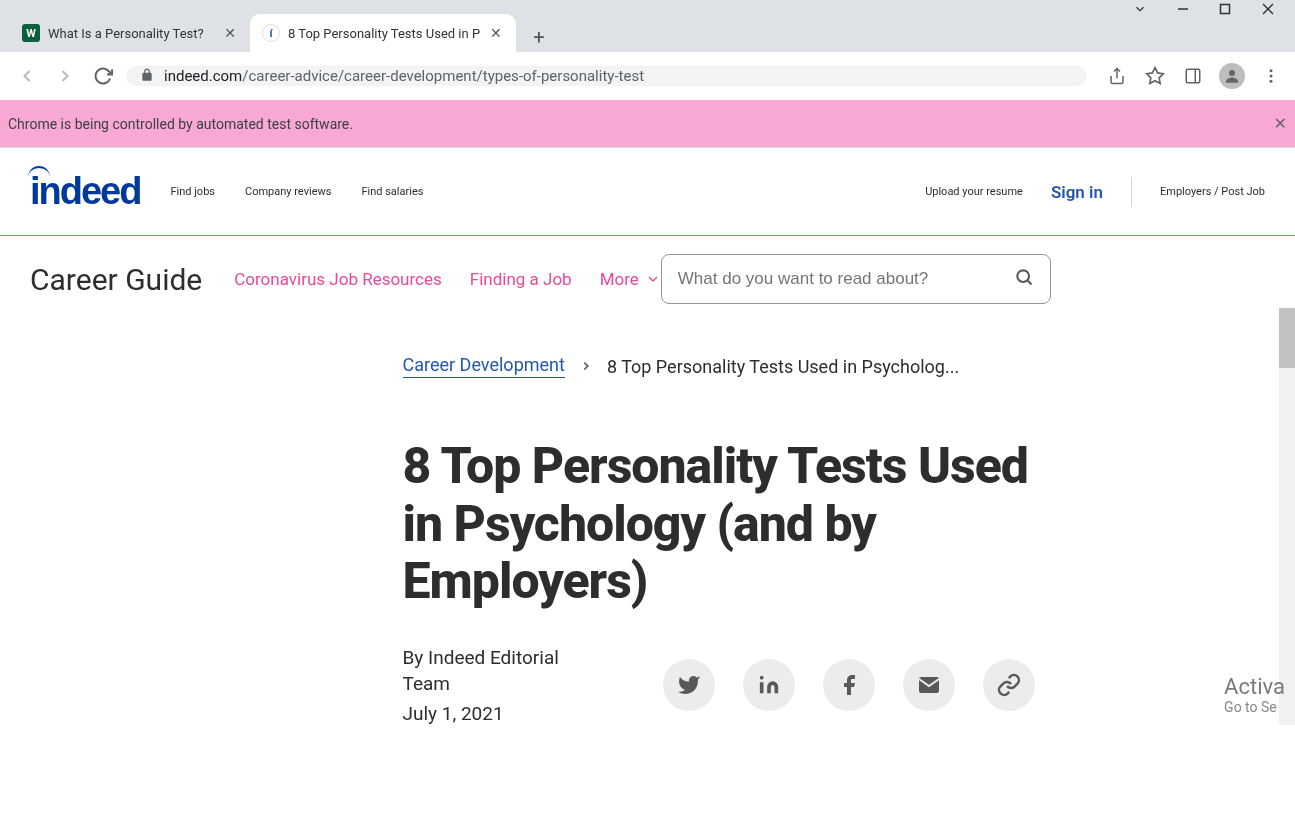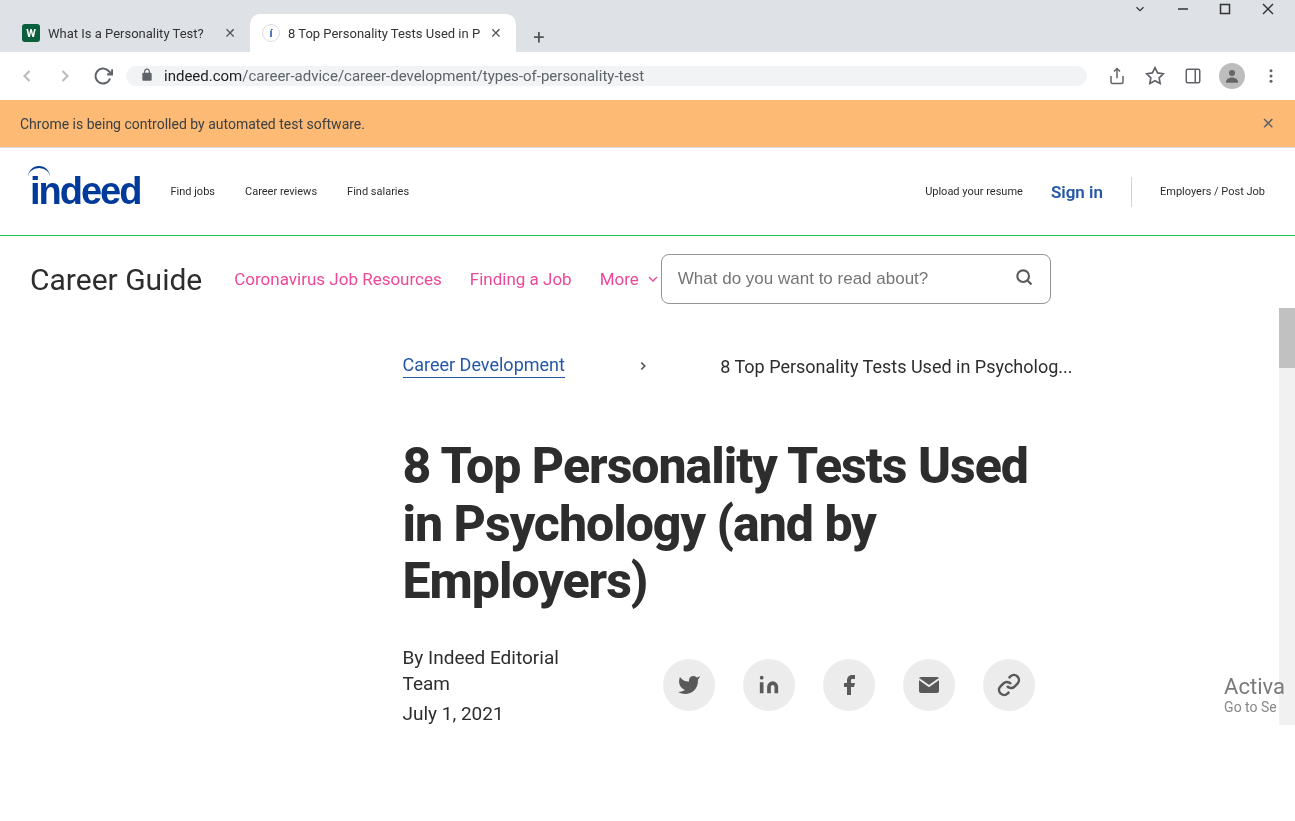--- a/index.html
+++ b/index.html
@@ -25,21 +25,21 @@
 .nav-btn.disabled { color: #bbb; }
 .address-bar { flex: 1; height: 20px; background: #f1f3f4; border-radius: 20px; display: flex; align-items: center; padding: 0 14px; gap: 10px; }
 .lock-icon { color: #5f6368; }
 .url-text { color: #202124; font-size: 15px; }
 .url-domain { color: #202124; }
 .url-path { color: #5f6368; }
 .chrome-right-icons { display: flex; align-items: center; gap: 14px; padding-left: 10px; }
 .chrome-icon { width: 24px; height: 24px; display: flex; align-items: center; justify-content: center; color: #5f6368; }
 .profile-circle { width: 26px; height: 26px; border-radius: 50%; background: #bdbdbd; display: flex; align-items: center; justify-content: center; }
 
-.info-bar { display: flex; align-items: center; justify-content: space-between; padding: 14px 20px; border-bottom: 1px solid #dadce0; background: #fdba74; }
+.info-bar { display: flex; align-items: center; justify-content: space-between; padding: 14px 8px; border-bottom: 1px solid #dadce0; background: #f9a8d4; }
 .info-text { color: #3c4043; font-size: 14px; }
 .info-close { color: #5f6368; cursor: pointer; }
 
 
 .page { background: #fff; position: relative; }
 .site-header { display: flex; align-items: center; justify-content: space-between; padding: 0 30px; height: 88px; border-bottom: 1px solid #22c55e; }
 .site-left { display: flex; align-items: center; gap: 30px; }
 .brand { font-family: Arial, sans-serif; font-size: 38px; font-weight: bold; color: #003a9b; letter-spacing: -2px; position: relative; }
 .brand-swoosh { position: absolute; top: -4px; left: -2px; width: 22px; height: 12px; border: 2.5px solid #003a9b; border-bottom: none; border-left: none; border-right: none; border-radius: 14px 14px 0 0; }
 .nav-link { color: #2d2d2d; font-size: 11px; cursor: pointer; }
@@ -49,21 +49,21 @@
 
 .subnav { display: flex; align-items: center; justify-content: flex-start; padding: 18px 30px 10px; }
 .subnav-left { display: flex; align-items: center; gap: 28px; }
 .cg-title { font-size: 30px; color: #2d2d2d; margin-right: 4px; }
 .subnav-link { color: #ec4899; font-size: 17px; cursor: pointer; display: flex; align-items: center; gap: 6px; }
 .search-box { width: 390px; height: 50px; border: 1px solid #949494; border-radius: 8px; display: flex; align-items: center; padding: 0 16px; gap: 12px; }
 .search-input { flex: 1; border: none; outline: none; font-size: 17px; color: #595959; background: transparent; }
 .search-icon { color: #595959; }
 
 .article-wrap { max-width: 850px; margin: 0 auto; padding: 40px 0 0 180px; }
-.breadcrumb { display: flex; align-items: center; gap: 14px; font-size: 18px; margin-bottom: 60px; justify-content: space-between; }
+.breadcrumb { display: flex; align-items: center; gap: 14px; font-size: 18px; margin-bottom: 60px; }
 .bc-link { color: #2557a7; border-bottom: 1.5px solid #2557a7; padding-bottom: 2px; }
 .bc-sep { color: #595959; }
 .bc-current { color: #2d2d2d; }
 
 .article-title { font-size: 50px; font-weight: 800; color: #2d2d2d; line-height: 1.15; margin-bottom: 34px; letter-spacing: -1px; }
 .byline-row { display: flex; align-items: center; gap: 60px; }
 .byline { max-width: 200px; }
 .author { font-size: 19px; font-weight: 400; color: #2d2d2d; line-height: 1.4; }
 .date { font-size: 19px; color: #2d2d2d; margin-top: 4px; }
 .share-icons { display: flex; gap: 28px; }
@@ -175,21 +175,21 @@
 </div>
 
 <div class="page">
   <div class="site-header">
     <div class="site-left">
       <div class="brand">
         <span class="brand-swoosh"></span>
         <span>indeed</span>
       </div>
       <span class="nav-link">Find jobs</span>
-      <span class="nav-link">Career reviews</span>
+      <span class="nav-link">Company reviews</span>
       <span class="nav-link">Find salaries</span>
     </div>
     <div class="site-right">
       <span class="nav-link">Upload your resume</span>
       <span class="signin-link">Sign in</span>
       <div class="divider"></div>
       <span class="nav-link">Employers / Post Job</span>
     </div>
   </div>
 

